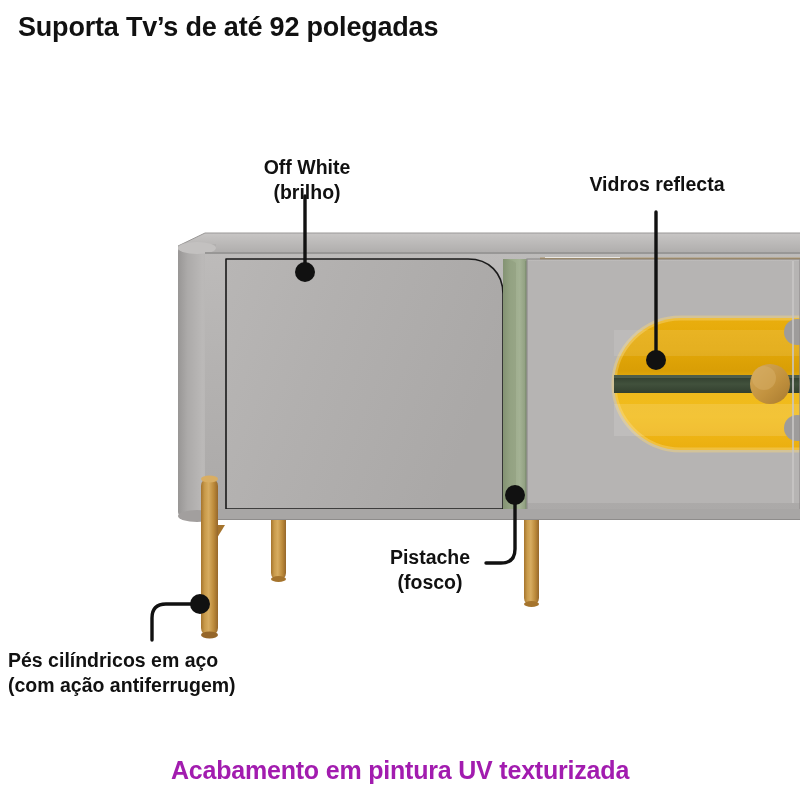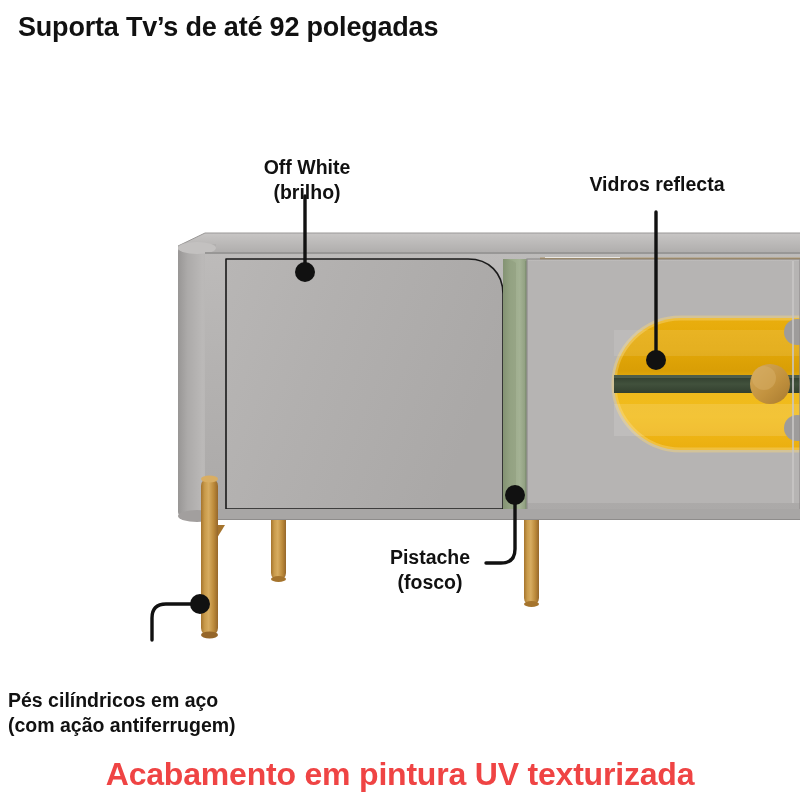--- a/index.html
+++ b/index.html
@@ -32,23 +32,23 @@
     color: #111111;
     letter-spacing: -0.2px;
     white-space: nowrap;
   }
   .heading-bottom {
     position: absolute;
     left: 0;
     top: 756px;
     width: 800px;
     text-align: center;
-    font-size: 32px;
+    font-size: 25px;
     font-weight: bold;
-    color: #ef4444;
+    color: #a21caf;
     letter-spacing: -0.2px;
     white-space: nowrap;
   }
 
   
   .callout {
     position: absolute;
     font-size: 19.5px;
     font-weight: bold;
     color: #111111;
@@ -228,17 +228,17 @@
   <div class="heading-top">Suporta Tv’s de até 92 polegadas</div>
 
   <div class="heading-bottom">Acabamento em pintura UV texturizada</div>
 
   <div id="callout-layer">
       <div class="callout center" style="top: 155px; left: 0px; width: 800px; text-align: center; transform: translateX(-93px);">Off White
 (brilho)</div>
       <div class="callout center" style="top: 172px; left: 0px; width: 800px; text-align: center; transform: translateX(257px);">Vidros reflecta</div>
       <div class="callout center" style="top: 545px; left: 0px; width: 800px; text-align: center; transform: translateX(30px);">Pistache
 (fosco)</div>
-      <div class="callout left" style="top: 648px; left: 8px; margin-top: 40px;">Pés cilíndricos em aço
+      <div class="callout left" style="top: 648px; left: 8px;">Pés cilíndricos em aço
 (com ação antiferrugem)</div>
     </div>
 
 </div>
 
 </body></html>

